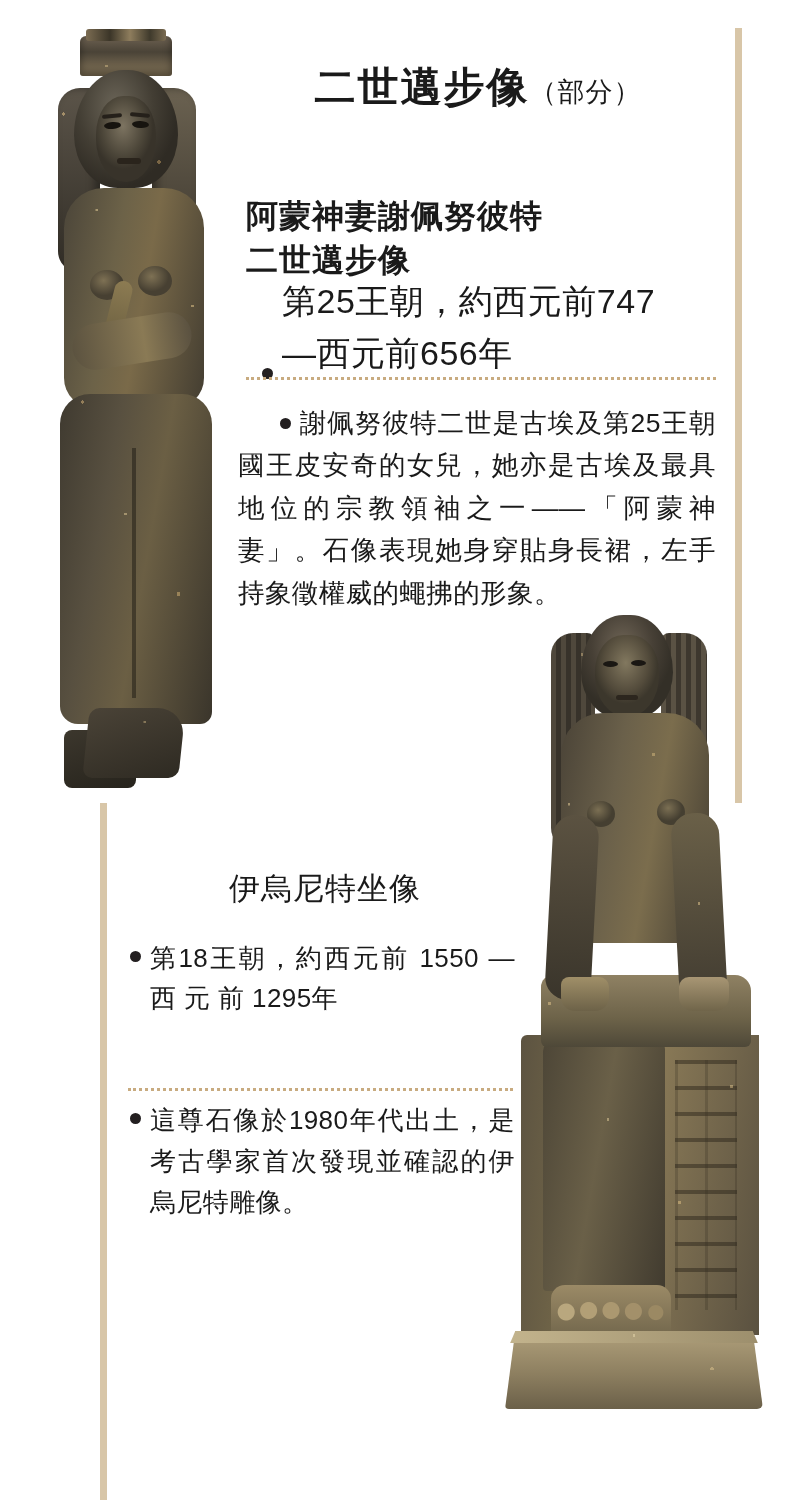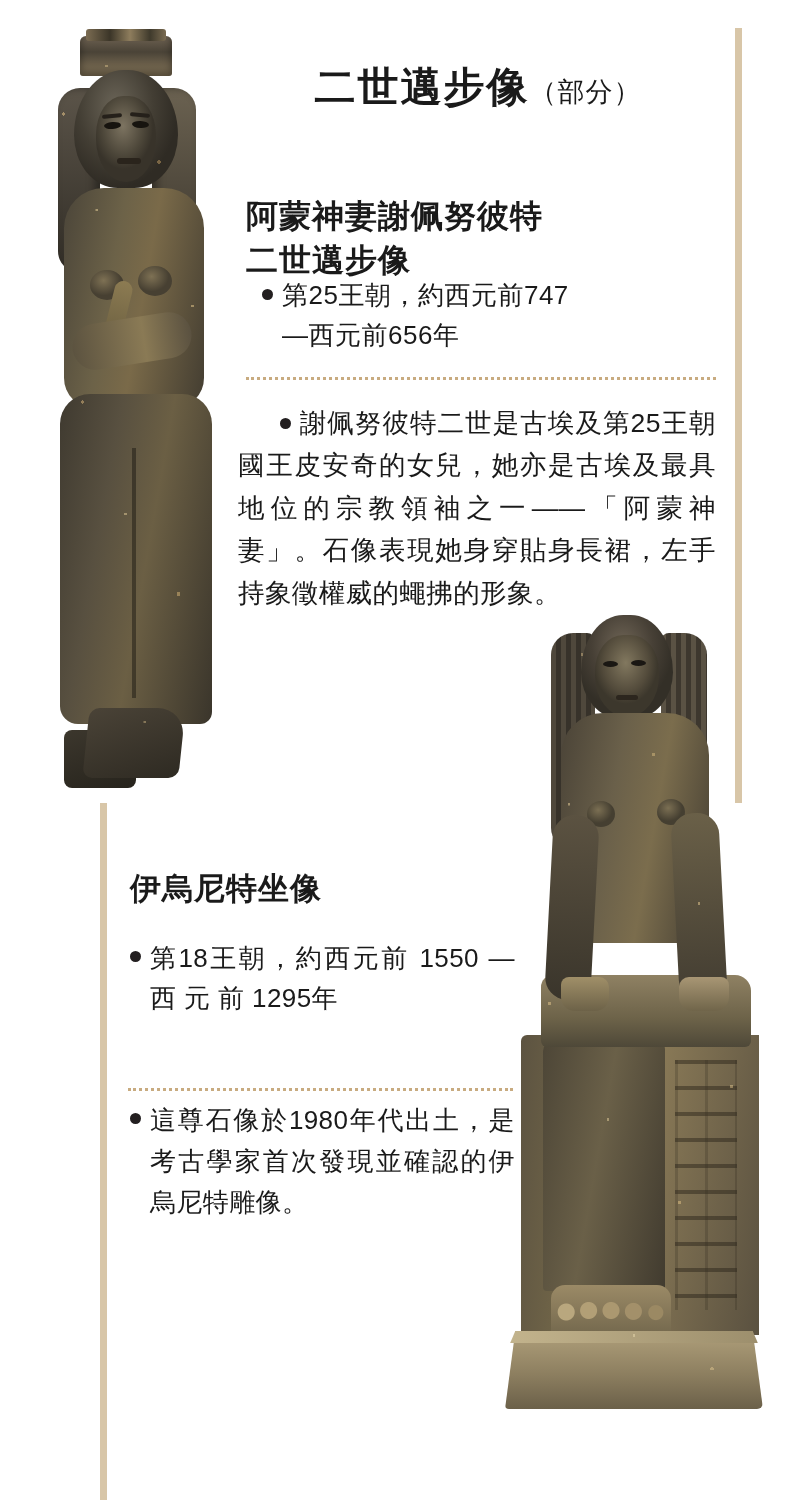--- a/index.html
+++ b/index.html
@@ -70,23 +70,24 @@
     background: #231f20;
     margin-top: 13px;
     margin-right: 9px;
   }
 
   .block1-date {
     position: absolute;
     left: 262px;
     top: 276px;
     width: 455px;
-    font-size: 26px;
+    font-size: 34px;
     line-height: 1.52;
     letter-spacing: 0.5px;
+    align-items: flex-end;
   }
   .block1-date .txt { flex: 1 1 auto; }
 
   .dotted {
     position: absolute;
     border-bottom: 3px dotted #c8ab80;
     height: 0;
   }
   .dotted.d1 { left: 246px; top: 377px; width: 470px; }
   .dotted.d2 { left: 128px; top: 1088px; width: 385px; }
@@ -111,23 +112,23 @@
     margin: 0 8px 4px 42px;
     vertical-align: middle;
   }
 
   
   .block2-title {
     position: absolute;
     left: 130px;
     top: 868px;
     width: 390px;
-    text-align: left;
+    text-align: center;
     font-size: 31px;
-    font-weight: bold;
+    font-weight: normal;
     letter-spacing: 1px;
   }
   .block2-date {
     position: absolute;
     left: 130px;
     top: 938px;
     width: 385px;
     font-size: 26px;
     line-height: 1.55;
     letter-spacing: 0.4px;

